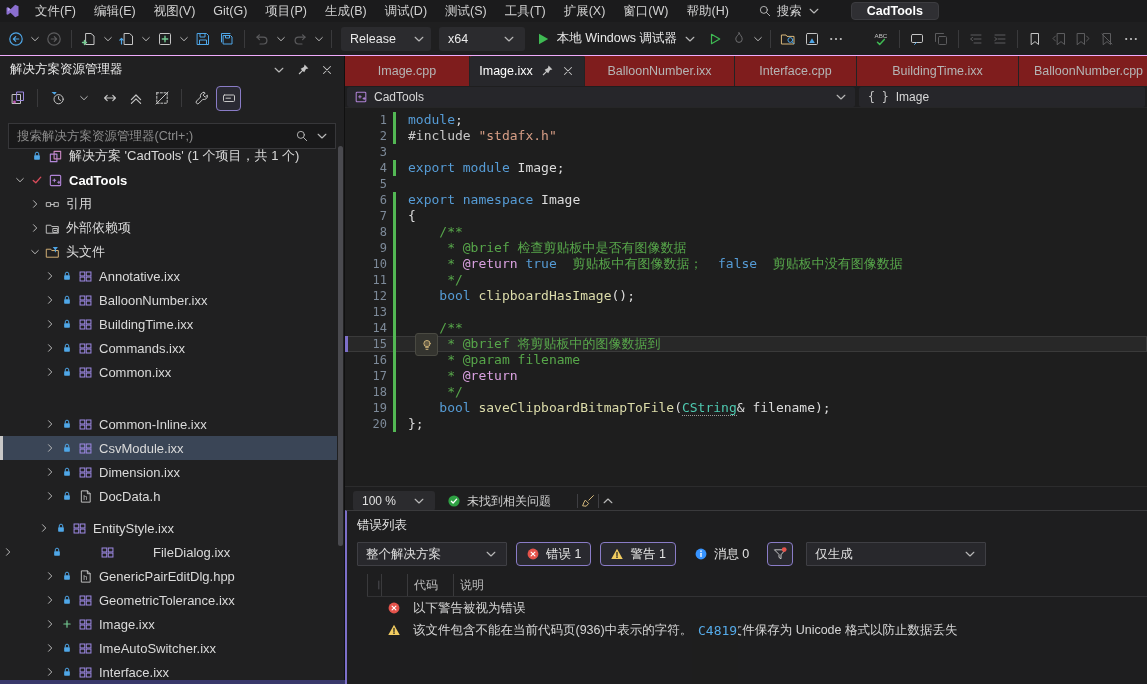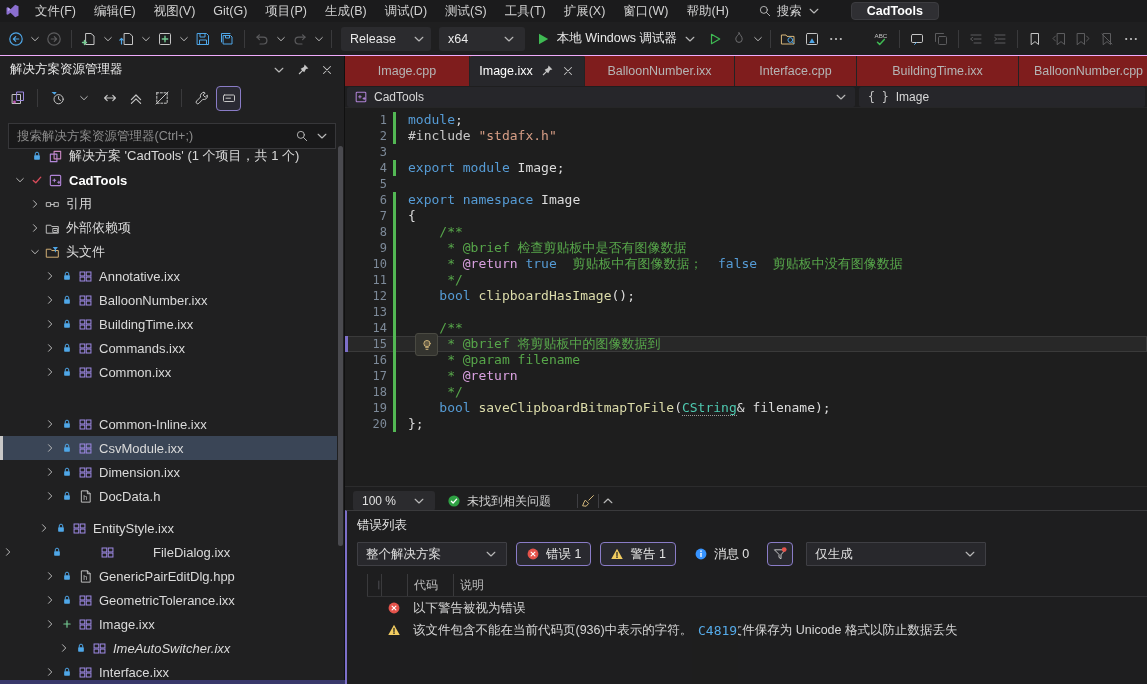--- a/index.html
+++ b/index.html
@@ -858,21 +858,21 @@
               <g stroke="#9b87e0" stroke-width="1.1" fill="none">
                 <rect x="2.2" y="3.2" width="5" height="4.2"></rect>
                 <rect x="8.8" y="3.2" width="5" height="4.2"></rect>
                 <rect x="2.2" y="8.6" width="5" height="4.2"></rect>
                 <rect x="8.8" y="8.6" width="5" height="4.2"></rect>
               </g>
             </svg>
           </span>
           <span class="tlabel">Image.ixx</span>
         </div>
-        <div class="tree-row" style="padding-left: 56px; font-style: italic;">
+        <div class="tree-row" style="padding-left: 42px;">
           <span class="chev-slot">
             <svg width="12" height="12" viewBox="0 0 16 16" xmlns="http://www.w3.org/2000/svg">
               <path d="M6 3.6L10.3 8 6 12.4" stroke="#b9b9b9" stroke-width="1.3" fill="none" stroke-linecap="round" stroke-linejoin="round"></path>
             </svg>
           </span>
           <span class="ticon">
             <svg width="12" height="12" viewBox="0 0 16 16" xmlns="http://www.w3.org/2000/svg">
               <rect x="4.2" y="7" width="7.6" height="6" rx="1" fill="#4fa7e8"></rect>
               <path d="M5.7 7V5.2a2.3 2.3 0 0 1 4.6 0V7" stroke="#4fa7e8" stroke-width="1.3" fill="none" stroke-linecap="round" stroke-linejoin="round"></path>
             </svg>

